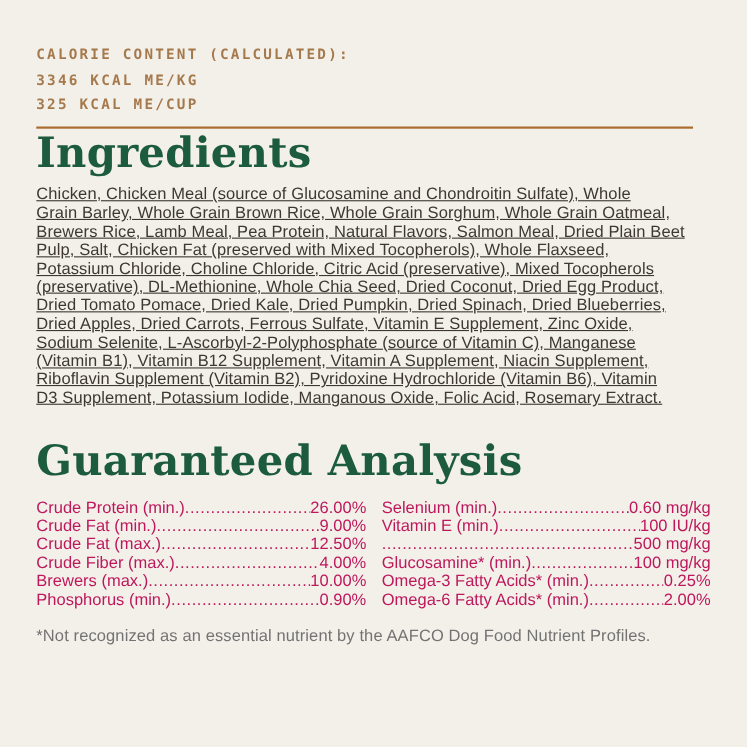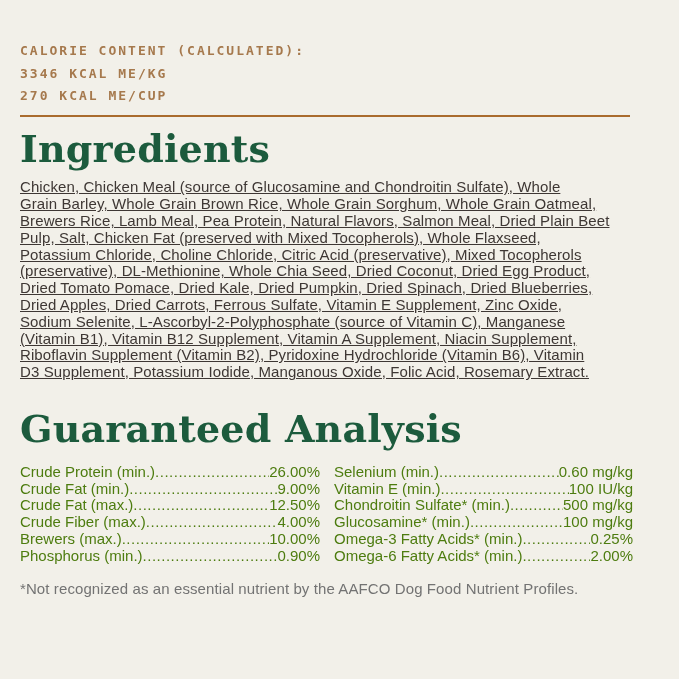--- a/index.html
+++ b/index.html
@@ -6,21 +6,21 @@
   html, body { width: 679px; height: 679px; }
   body {
     background: #f2f0e9;
     font-family: "Liberation Sans", sans-serif;
     color: #3e3734;
     overflow: hidden;
   }
   .page {
     width: 663px;
     height: 679px;
-    padding: 40px 33px 0 20px;
+    padding: 40px 33px 0 33px;
   }
   
   .calorie-block {
     font-family: "DejaVu Sans Mono", monospace;
     font-weight: bold;
     font-size: 13px;
     line-height: 22.5px;
     letter-spacing: 2px;
     color: #a6794d;
   }
@@ -32,39 +32,39 @@
   }
   
   .section-heading {
     font-family: "DejaVu Serif", "Liberation Serif", serif;
     font-weight: bold;
     font-size: 38px;
     line-height: 1.18;
     letter-spacing: 0.2px;
     color: #1c5b3d;
   }
-  .heading-ingredients { margin-top: 10px; }
+  .heading-ingredients { margin-top: 0; }
   .heading-ga { margin-top: 26px; }
   
   .ingredients-text {
     margin-top: 8px;
     font-size: 15px;
     line-height: 16.8px;
     letter-spacing: 0.1px;
     color: #3e3734;
   }
   .ing-line { white-space: nowrap; text-decoration: underline; }
   
   .ga-columns {
     margin-top: 12px;
     display: flex;
     gap: 14px;
     font-size: 15px;
     line-height: 16.8px;
-    color: #4d7c0f;
+    color: #be185d;
   }
   .ga-col { width: 300px; }
   .ga-col-right { width: 299px; }
   .ga-row {
     display: flex;
     align-items: baseline;
     white-space: nowrap;
   }
   .ga-dots {
     flex: 1;
@@ -87,21 +87,21 @@
   }
 </style>
 </head>
 <body>
 
 <div class="page">
 
   <div class="calorie-block">
     <div>CALORIE CONTENT (CALCULATED):</div>
     <div>3346 KCAL ME/KG</div>
-    <div>270 KCAL ME/CUP</div>
+    <div>325 KCAL ME/CUP</div>
   </div>
 
   <hr class="divider">
 
   <h1 class="section-heading heading-ingredients">Ingredients</h1>
 
   <div class="ingredients-text">
     <div class="ing-line">Chicken, Chicken Meal (source of Glucosamine and Chondroitin Sulfate), Whole</div>
     <div class="ing-line">Grain Barley, Whole Grain Brown Rice, Whole Grain Sorghum, Whole Grain Oatmeal,</div>
     <div class="ing-line">Brewers Rice, Lamb Meal, Pea Protein, Natural Flavors, Salmon Meal, Dried Plain Beet</div>
@@ -156,21 +156,20 @@
         <span class="ga-label">Selenium (min.)</span>
         <span class="ga-dots"></span>
         <span class="ga-value">0.60 mg/kg</span>
       </div>
       <div class="ga-row">
         <span class="ga-label">Vitamin E (min.)</span>
         <span class="ga-dots"></span>
         <span class="ga-value">100 IU/kg</span>
       </div>
       <div class="ga-row">
-        <span class="ga-label">Chondroitin Sulfate* (min.)</span>
         <span class="ga-dots"></span>
         <span class="ga-value">500 mg/kg</span>
       </div>
       <div class="ga-row">
         <span class="ga-label">Glucosamine* (min.)</span>
         <span class="ga-dots"></span>
         <span class="ga-value">100 mg/kg</span>
       </div>
       <div class="ga-row">
         <span class="ga-label">Omega-3 Fatty Acids* (min.)</span>

